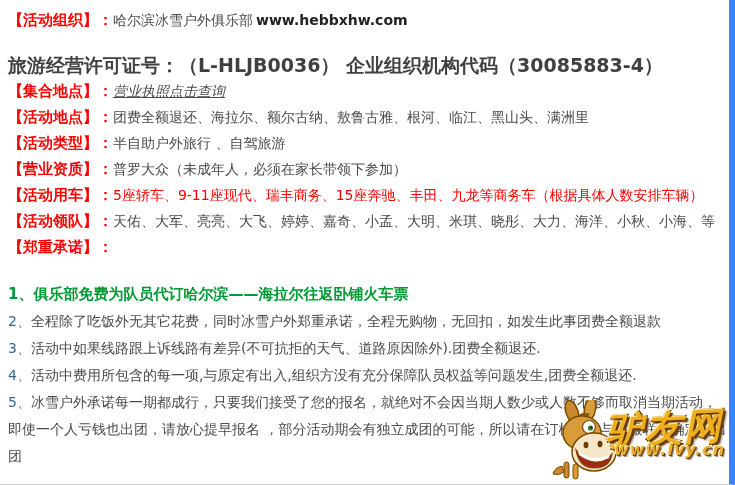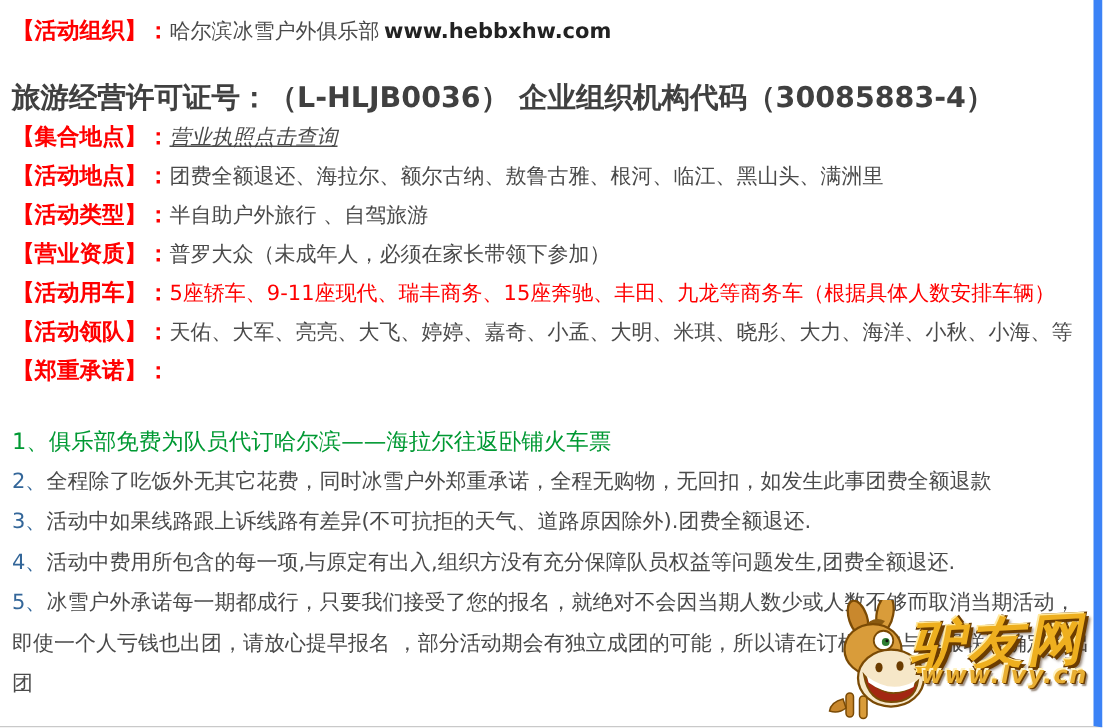--- a/index.html
+++ b/index.html
@@ -19,21 +19,21 @@
   .lbl{color:#ff0000;font-weight:bold;font-size:15px;}
   .red{color:#ff0000;margin-top:29px;}
   .red-bold{color:#404040;font-weight:bold;font-size:19px;}
   .txt{color:#4a4a4a;}
   .url-bold{color:#222;font-weight:bold;margin-left:3px;}
   .link{color:#4a4a4a;text-decoration:underline;cursor:pointer;font-style:italic;}
   .sp18{height:19px;}
   .sp20{height:21px;}
   .promise-item{font-size:14px;line-height:27px;}
   .promise-item .num{color:#336699;}
-  .p1{color:#009933;font-weight:normal;font-size:15px;line-height:27px;}
+  .p1{color:#009933;font-weight:bold;font-size:15px;line-height:27px;}
   .wrapable{white-space:normal;width:722px;}
   
   .watermark{position:absolute;left:548px;top:396px;width:185px;height:86px;pointer-events:none;}
   .wm-name{
     position:absolute;left:58px;top:8px;
     font-size:37px;font-weight:bold;font-style:italic;
     color:#eeaf1f;letter-spacing:2px;
     text-shadow:2px 2px 0 #6b3c00,-1px -1px 0 #ffe9a0,1px -1px 0 #6b3c00,-1px 1px 0 #6b3c00,3px 3px 2px rgba(60,30,0,.55);
     transform:rotate(-3deg);
     white-space:nowrap;

